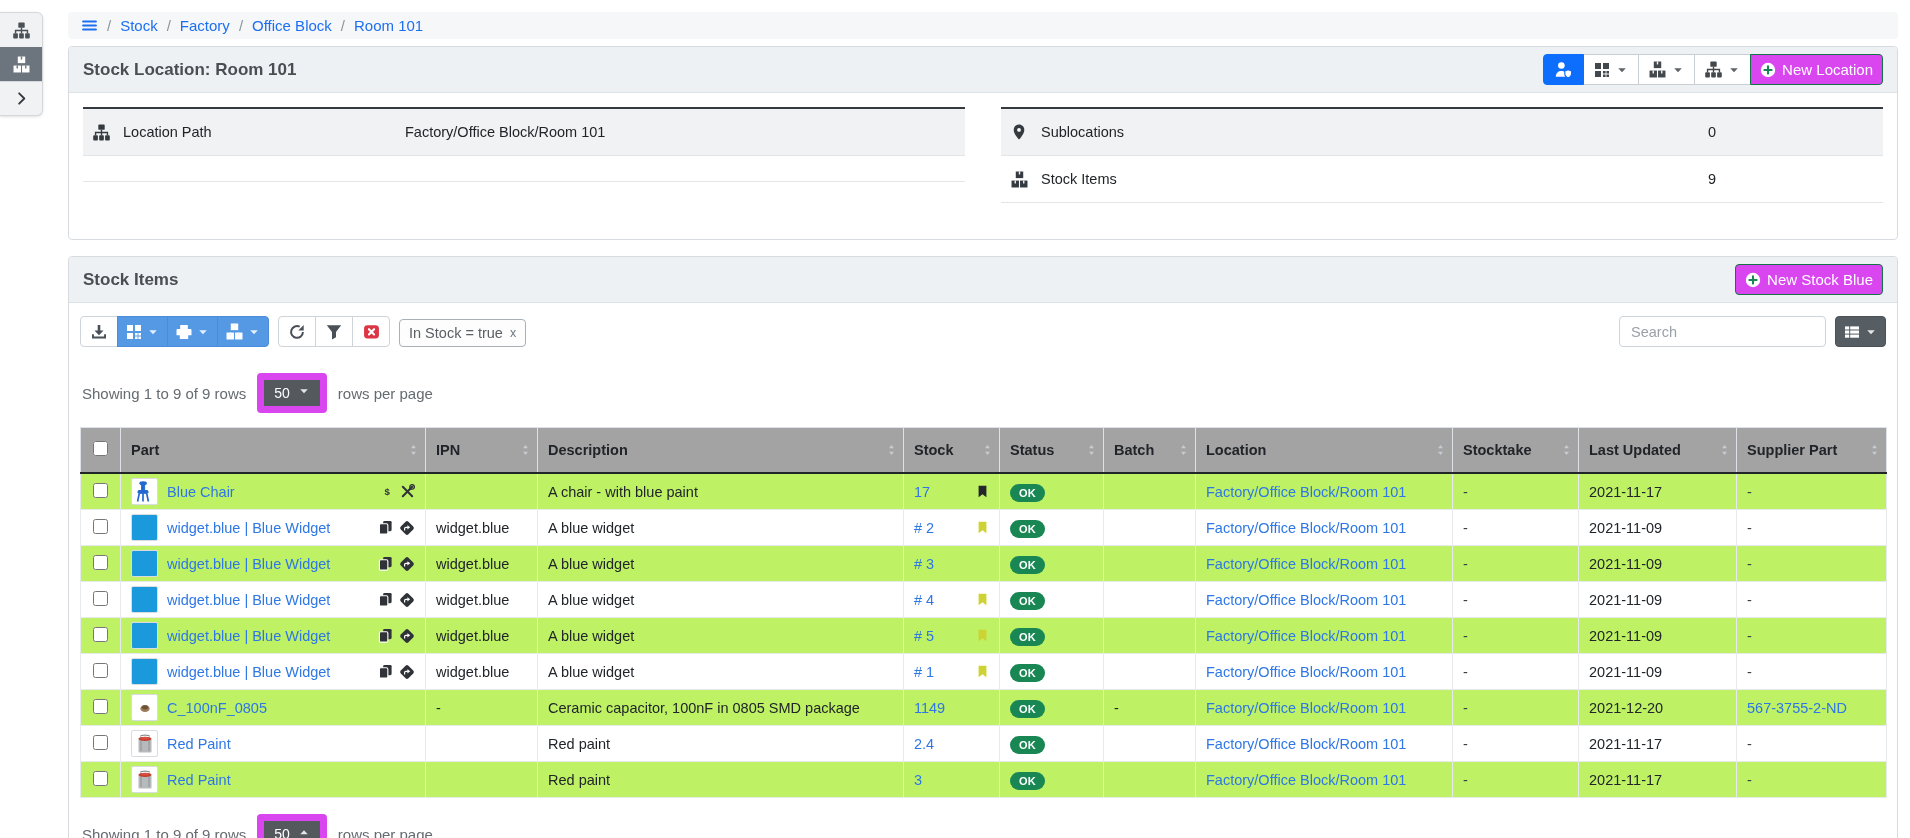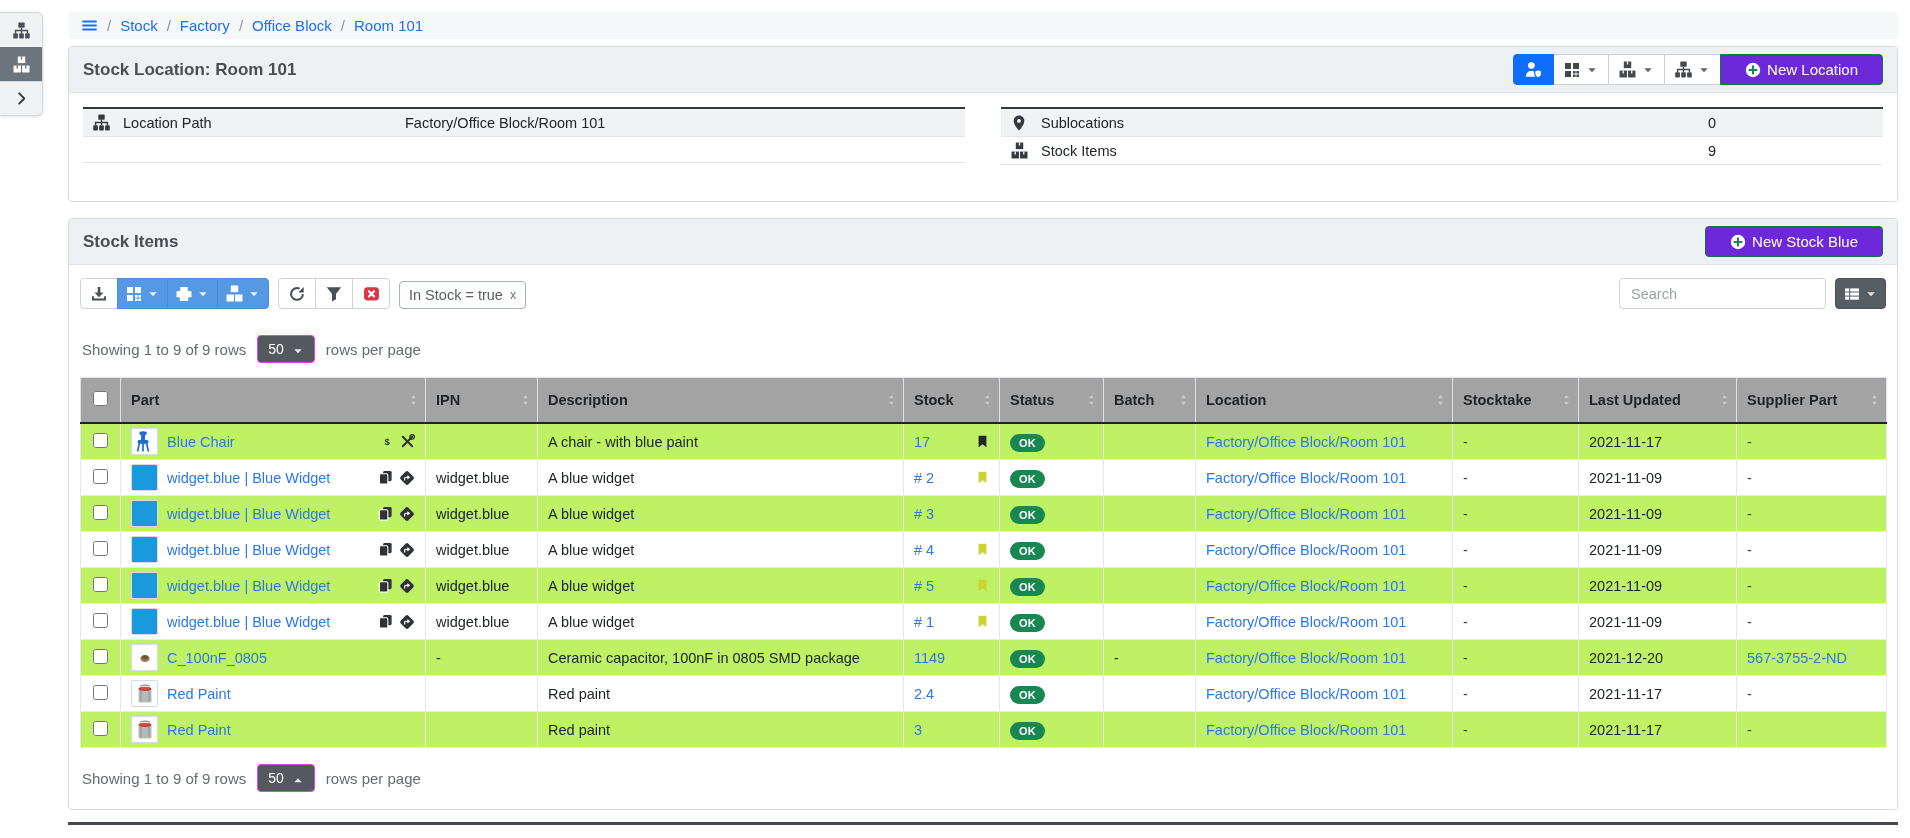--- a/index.html
+++ b/index.html
@@ -50,28 +50,28 @@
 
   
   .action-strip { display: flex; }
   .strip-btn {
     height: 31px; min-width: 40px; padding: 0 10px;
     display: inline-flex; align-items: center; justify-content: center; gap: 6px;
     background: #fff; border: 1px solid #c9cfd4; color: #43484d;
     margin-left: -1px; cursor: pointer; font-size: 14.5px;
   }
   .strip-btn.blue  { background: #0d6efd; border-color: #0d6efd; color: #fff; border-radius: 4px 0 0 4px; margin-left: 0; z-index: 2; }
-  .strip-btn.green { background: #6d28d9; border-color: #157347; color: #fff; border-radius: 0 4px 4px 0; font-size: 15px; padding: 0 24px; }
+  .strip-btn.green { background: #d946ef; border-color: #157347; color: #fff; border-radius: 0 4px 4px 0; font-size: 15px; padding: 0 9px; }
   .caret { display: inline-flex; opacity: .85; }
 
   
   .hdr-body { padding: 14px 14px 36px 14px; display: flex; gap: 36px; }
   .info-table { flex: 1; border-top: 2px solid #343a40; }
   .info-row {
-    display: flex; align-items: center; height: 28px; padding: 0 10px;
+    display: flex; align-items: center; height: 47px; padding: 0 10px;
     border-bottom: 1px solid #e2e5e8; background: #f1f2f3; font-size: 14.5px;
   }
   .info-row.alt { background: #fff; }
   .info-row .ic { width: 30px; color: #343a40; display: flex; }
   .left-tbl .lbl { width: 282px; }
   .right-tbl .lbl { flex: 1; }
   .left-tbl .val { flex: 1; }
   .right-tbl .val { width: 165px; }
   .empty-row { height: 26px; background: #fff; border-bottom: 1px solid #e2e5e8; }
 
@@ -108,22 +108,22 @@
   .search-input::placeholder { color: #9aa1a8; }
   .cols-btn {
     margin-left: 9px; width: 51px; height: 31px; background: #565e64;
     border: 1px solid #4a5157; border-radius: 4px; color: #fff;
     display: inline-flex; align-items: center; justify-content: center; gap: 5px; cursor: pointer;
   }
 
   .showing-row { display: flex; align-items: center; gap: 11px; color: #646b71; font-size: 15px; margin: 26px 0 14px 2px; }
   .showing-row.bottom { margin: 16px 0 2px 2px; }
   .page-btn {
-    background: #54595e; border: 1px solid #d946ef; color: #fff; border-radius: 4px;
-    padding: 5px 10px; display: inline-flex; align-items: flex-end; gap: 8px;
+    background: #54595e; border: 7px solid #d946ef; color: #fff; border-radius: 4px;
+    padding: 5px 10px; display: inline-flex; align-items: flex-start; gap: 8px;
     font-size: 14px; cursor: pointer;
   }
 
   
   table.stock-table { width: 100%; border-collapse: collapse; table-layout: fixed; }
   .stock-table th {
     text-align: left; font-weight: 700; font-size: 14.5px; color: #212529;
     padding: 13px 10px; background: #a3a3a3; position: relative; cursor: pointer;
     border: 1px solid #dee2e6; border-bottom: 2px solid #212529;
   }

